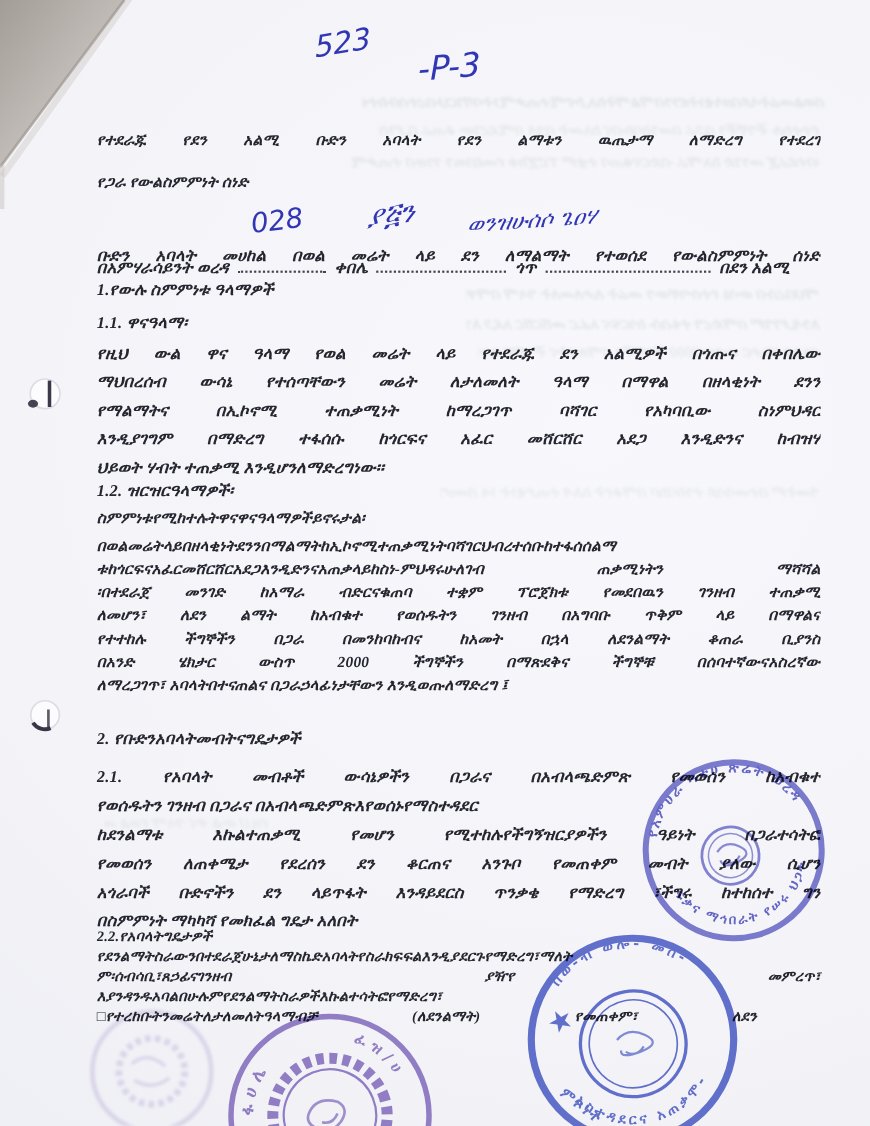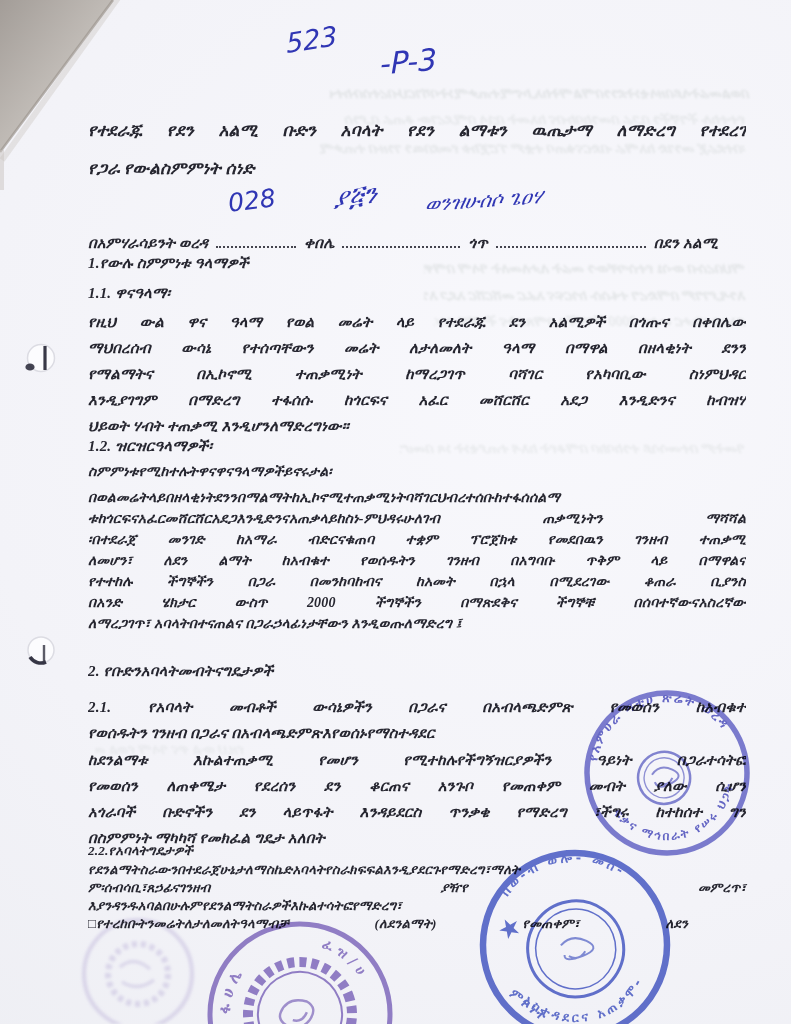--- a/index.html
+++ b/index.html
@@ -10,21 +10,21 @@
     font-family:"Liberation Serif", serif;
     color:#262630;
   }
   .abs{position:absolute;}
   
   .doc{font-style:italic;font-weight:700;letter-spacing:.2px;color:#262630;}
   .j{text-align:justify;text-align-last:justify;}
   .block{position:absolute;left:88px;width:658px;}
   .ln{overflow:hidden;white-space:nowrap;}
   .j.ln{white-space:normal;}
-  .t17{font-size:17px;}
+  .t17{font-size:14px;}
   .t15{font-size:15px;}
   .t14{font-size:14px;}
   .t13{font-size:13.2px;}
   
   .hand{
     position:absolute;font-family:"DejaVu Sans", sans-serif;
     color:#3036b4;font-style:italic;font-weight:500;white-space:nowrap;
   }
   .dots{border-bottom:2px dotted #44444e;display:inline-block;height:14px;}
   .introline{display:flex;align-items:baseline;gap:8px;}
@@ -63,20 +63,21 @@
 
   <div class="block doc t15 introline" style="top:196px;height:28px;margin-top:36px;">
     <span>በአምሃራሳይንት ወረዳ</span>
     <span class="dots" style="width:80px;"></span>
     <span>ቀበሌ</span>
     <span class="dots" style="width:118px;"></span>
     <span>ጎጥ</span>
     <span class="dots" style="width:150px;"></span>
     <span>በደን አልሚ</span>
   </div>
+  <div class="block doc t15 j ln" style="top:224px;height:24px;">ቡድን አባላት መሀከል በወል መሬት ላይ ደን ለማልማት የተወሰደ የውልስምምነት ሰነድ</div>
 
   <div class="hand" style="left:228px;top:186px;font-size:25px;transform:rotate(-7deg);">028</div>
   <div class="hand" style="left:333px;top:181px;font-size:26px;transform:rotate(-8deg) skewX(-8deg);">ያ፭ን</div>
   <div class="hand" style="left:425px;top:188px;font-size:20px;transform:rotate(-4deg) skewX(-10deg);">ወንዝሁሰሶ ጌዐሃ</div>
 
   <div class="block doc t15 ln" style="top:255px;height:24px;">1.የውሉ ስምምነቱ ዓላማዎች</div>
   <div class="block doc t15 ln" style="top:285px;height:24px;">1.1. ዋናዓላማ፡</div>
   <div class="block doc t15" style="top:309px;">
     <div class="j ln" style="height:26px;line-height:26px;">የዚህ ውል ዋና ዓላማ የወል መሬት ላይ የተደራጁ ደን አልሚዎች በጎጡና በቀበሌው</div>
     <div class="j ln" style="height:26px;line-height:26px;">ማህበረሰብ ውሳኔ የተሰጣቸውን መሬት ለታለመለት ዓላማ በማዋል በዘላቂነት ደንን</div>
@@ -85,21 +86,21 @@
     <div class="ln" style="height:26px;line-height:26px;">ህይወት ሃብት ተጠቃሚ እንዲሆንለማድረግነው፡፡</div>
   </div>
 
   <div class="block doc t15 ln" style="top:438px;height:24px;">1.2. ዝርዝርዓላማዎች፡</div>
   <div class="block doc t14 ln" style="top:464px;height:22px;font-family:Liberation Mono, monospace;">ስምምነቱየሚከተሉትዋናዋናዓላማዎችይኖሩታል፡</div>
   <div class="block doc t14" style="top:487px;">
     <div class="j ln" style="height:21px;line-height:21px;">በወልመሬትላይበዘላቂነትደንንበማልማትከኢኮኖሚተጠቃሚነትባሻገርህብረተሰቡከተፋሰሰልማ</div>
     <div class="j ln" style="height:21px;line-height:21px;">ቱከጎርፍናአፈርመሸርሸርአደጋእንዲድንናአጠቃላይከስነ-ምህዳሩሁለገብ ጠቃሚነትን ማሻሻል</div>
     <div class="j ln" style="height:21px;line-height:21px;">፡በተደራጀ መንገድ ከአማራ ብድርናቁጠባ ተቋም ፕሮጀክቱ የመደበዉን ገንዘብ ተጠቃሚ</div>
     <div class="j ln" style="height:21px;line-height:21px;">ለመሆን፣ ለደን ልማት ከአብቁተ የወሰዱትን ገንዘብ በአግባቡ ጥቅም ላይ በማዋልና</div>
-    <div class="j ln" style="height:21px;line-height:21px;">የተተከሉ ችግኞችን በጋራ በመንከባከብና ከአመት በኋላ በሚደረገው ቆጠራ ቢያንስ</div>
+    <div class="j ln" style="height:21px;line-height:21px;">የተተከሉ ችግኞችን በጋራ በመንከባከብና ከአመት በኋላ ለደንልማት ቆጠራ ቢያንስ</div>
     <div class="j ln" style="height:21px;line-height:21px;">በአንድ ሄክታር ውስጥ 2000 ችግኞችን በማጽደቅና ችግኞቹ በሰባተኛውናአስረኛው</div>
     <div class="ln" style="height:21px;line-height:21px;">ለማረጋገጥ፣ አባላትበተናጠልና በጋራኃላፊነታቸውን እንዲወጡለማድረግ ፤</div>
   </div>
 
   <div class="block doc t15 ln" style="top:663px;height:24px;">2. የቡድንአባላትመብትናግዴታዎች</div>
   <div class="block doc t15" style="top:694px;">
     <div class="j ln" style="height:26px;line-height:26px;">2.1. የአባላት መብቶች ውሳኔዎችን በጋራና በአብላጫድምጽ የመወሰን ከአብቁተ</div>
     <div class="ln" style="height:26px;line-height:26px;">የወሰዱትን ገንዘብ በጋራና በአብላጫድምጽእየወሰኑየማስተዳደር</div>
   </div>
   <div class="block doc t15" style="top:747px;">

